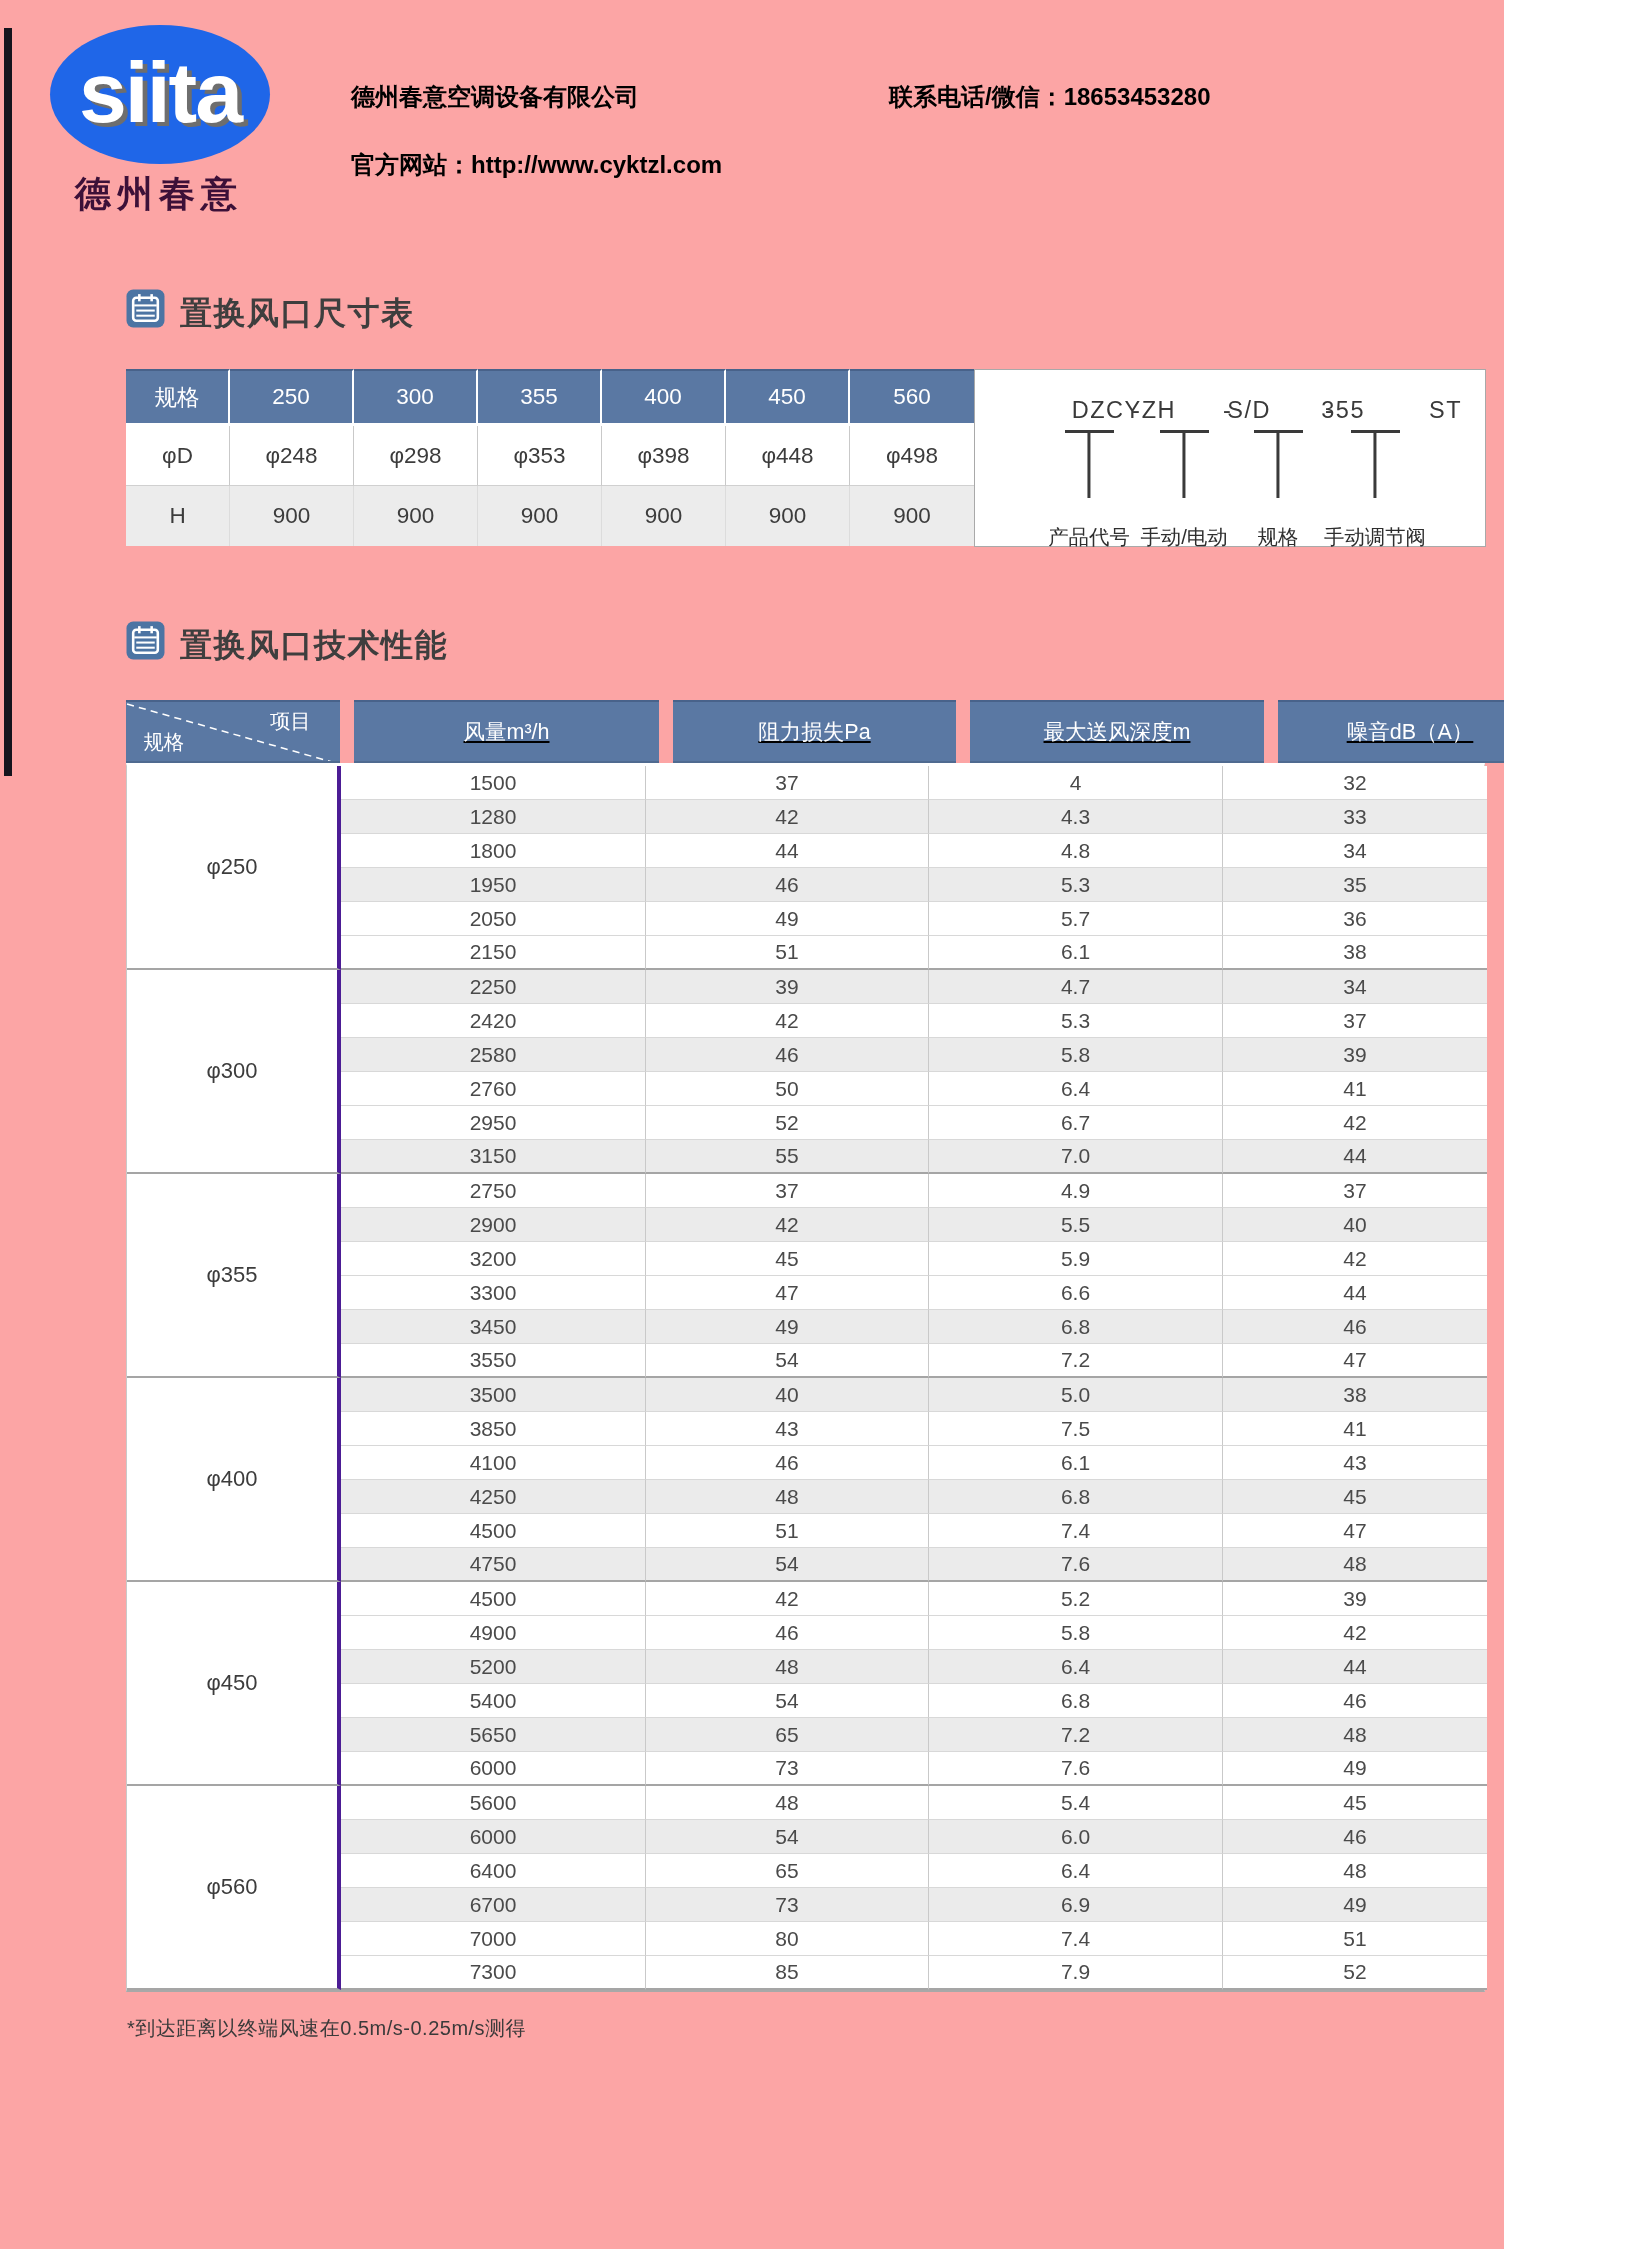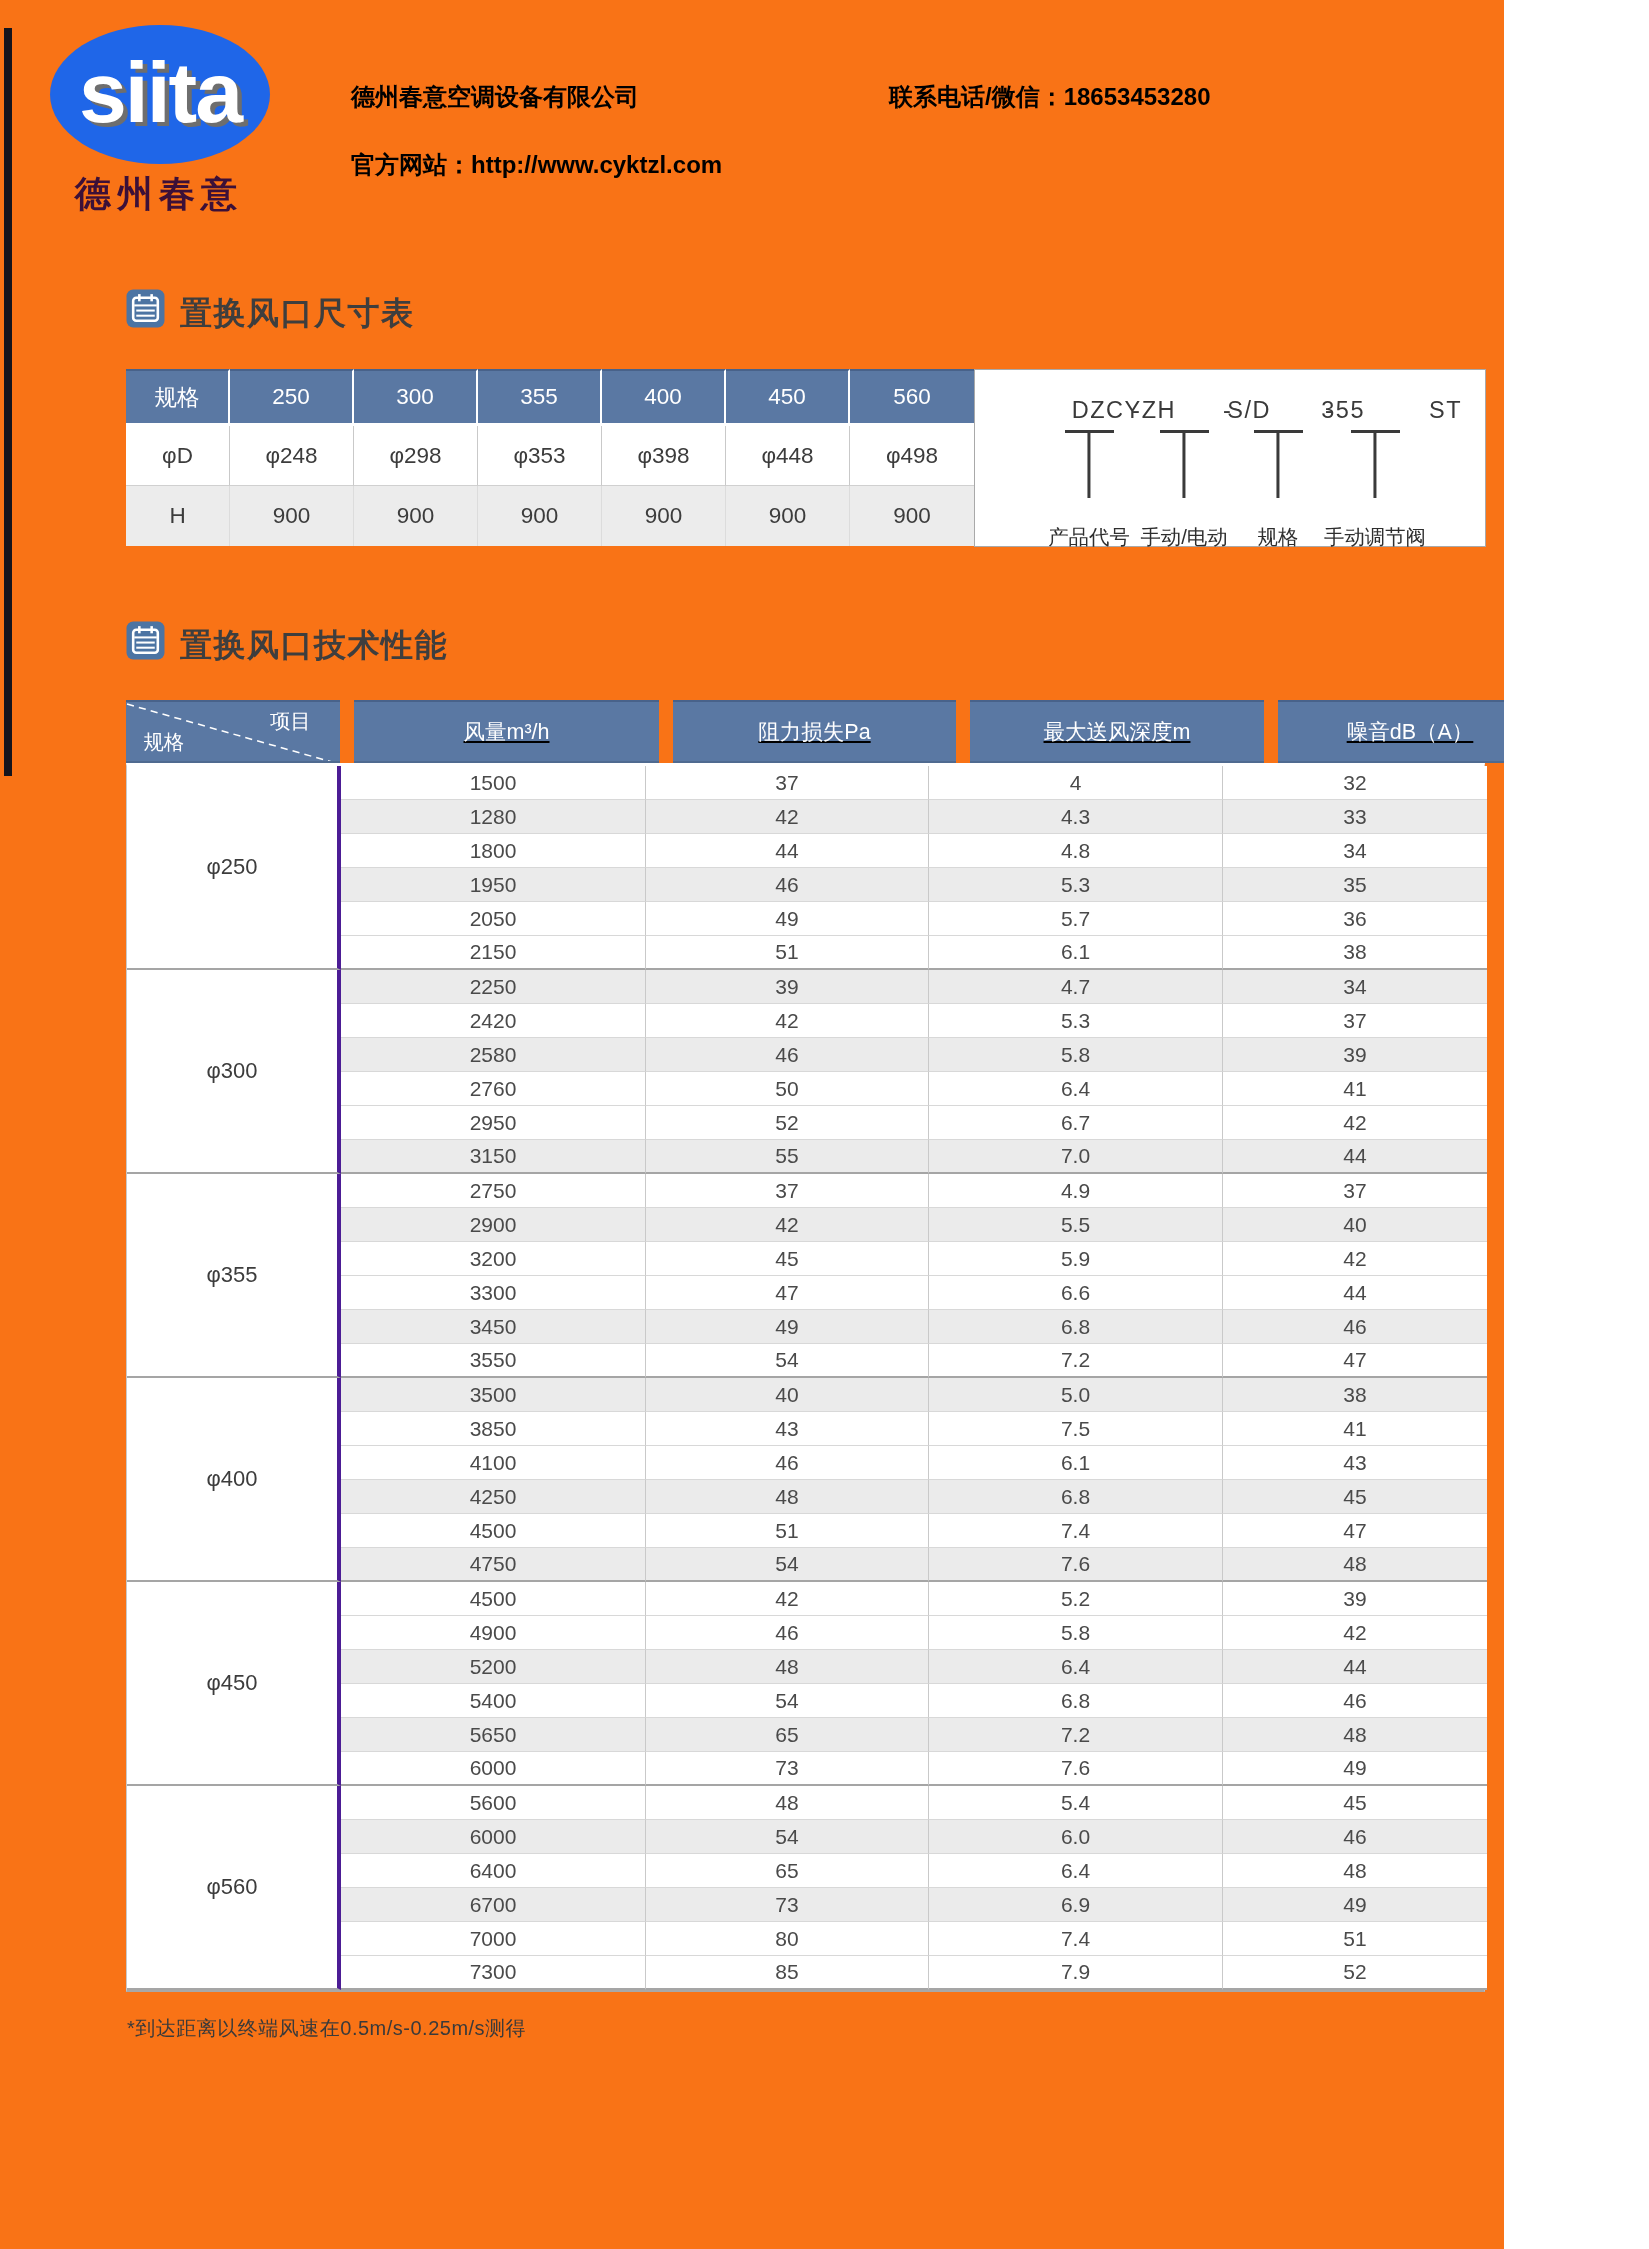--- a/index.html
+++ b/index.html
@@ -7,21 +7,21 @@
     --zebra-gray:#ebebeb;
     --logo-blue:#1f66e8;
     --logo-purple:#3c1038;
     --bar-black:#14141d;
     --title-gray:#3e3e3e;
     --cell-gray:#4a4a4a;
   }
   *{margin:0;padding:0;box-sizing:border-box;}
   html,body{background:#fff;}
   body{font-family:"Liberation Sans","DejaVu Sans",sans-serif;}
-  .page{position:relative;width:1504px;height:2250px;background:#f97316;overflow:hidden;}
+  .page{position:relative;width:1504px;height:2250px;background:#fca5a5;overflow:hidden;}
 
   
   .edge-bar{position:absolute;left:4.1px;top:28px;width:8.2px;height:748px;background:var(--bar-black);}
 
   
   .logo-oval{position:absolute;left:50px;top:24.5px;width:220px;height:139px;border-radius:50%;
     background:var(--logo-blue);display:flex;align-items:center;justify-content:center;}
   .logo-word{font-size:86px;font-weight:700;color:#fff;letter-spacing:-2px;line-height:1;
     text-shadow:4.6px 3.6px 0 #6e6e6e;padding-bottom:4.1px;}
   .logo-sub{position:absolute;left:39px;top:170px;width:240px;text-align:center;

